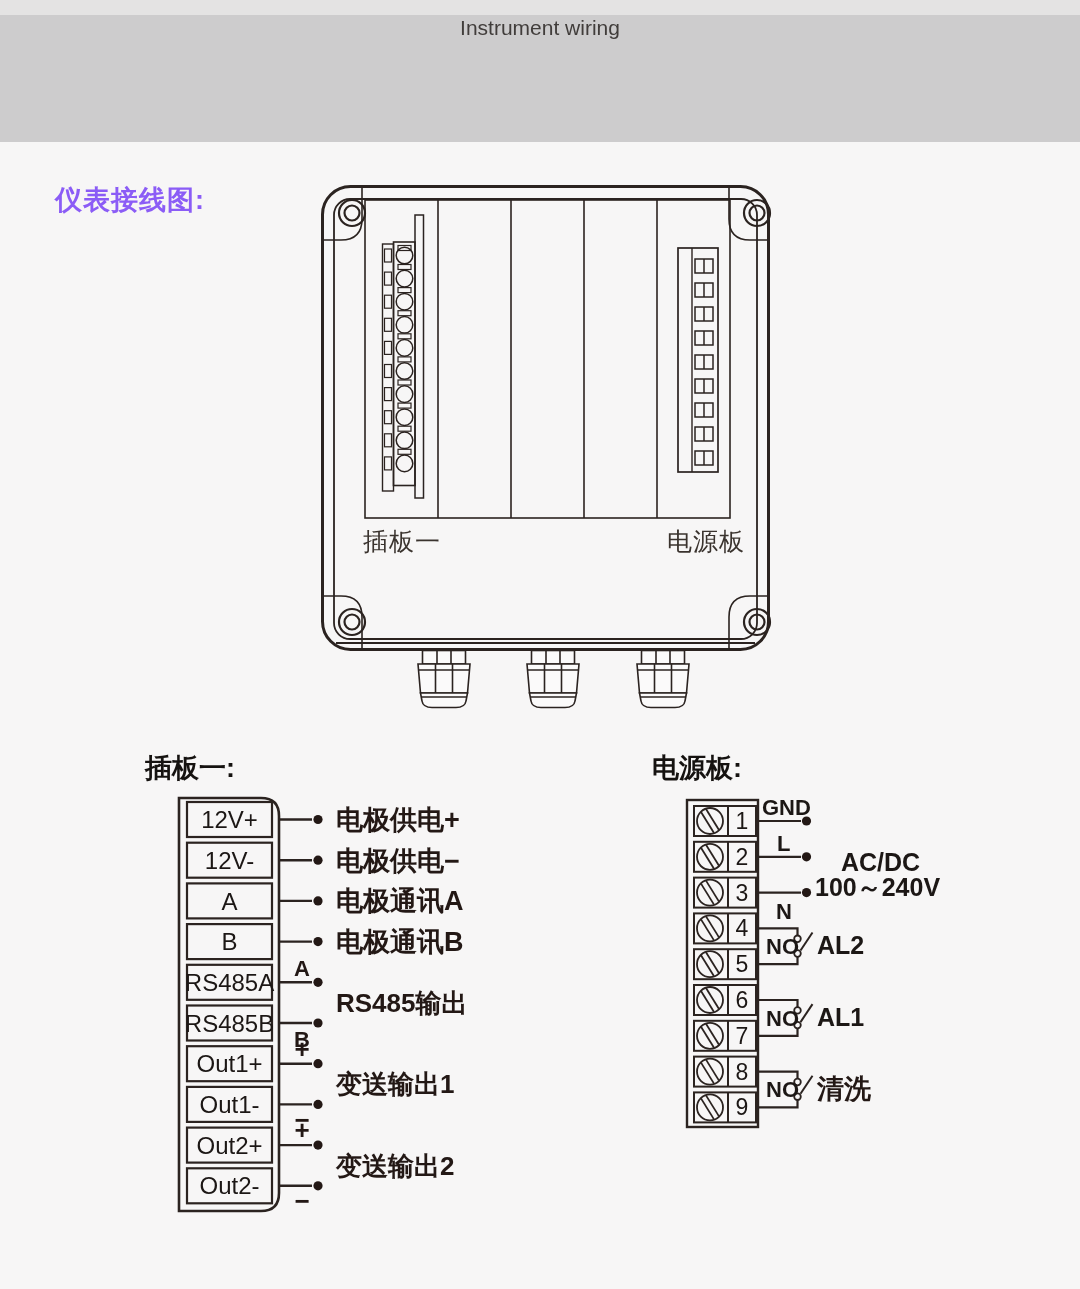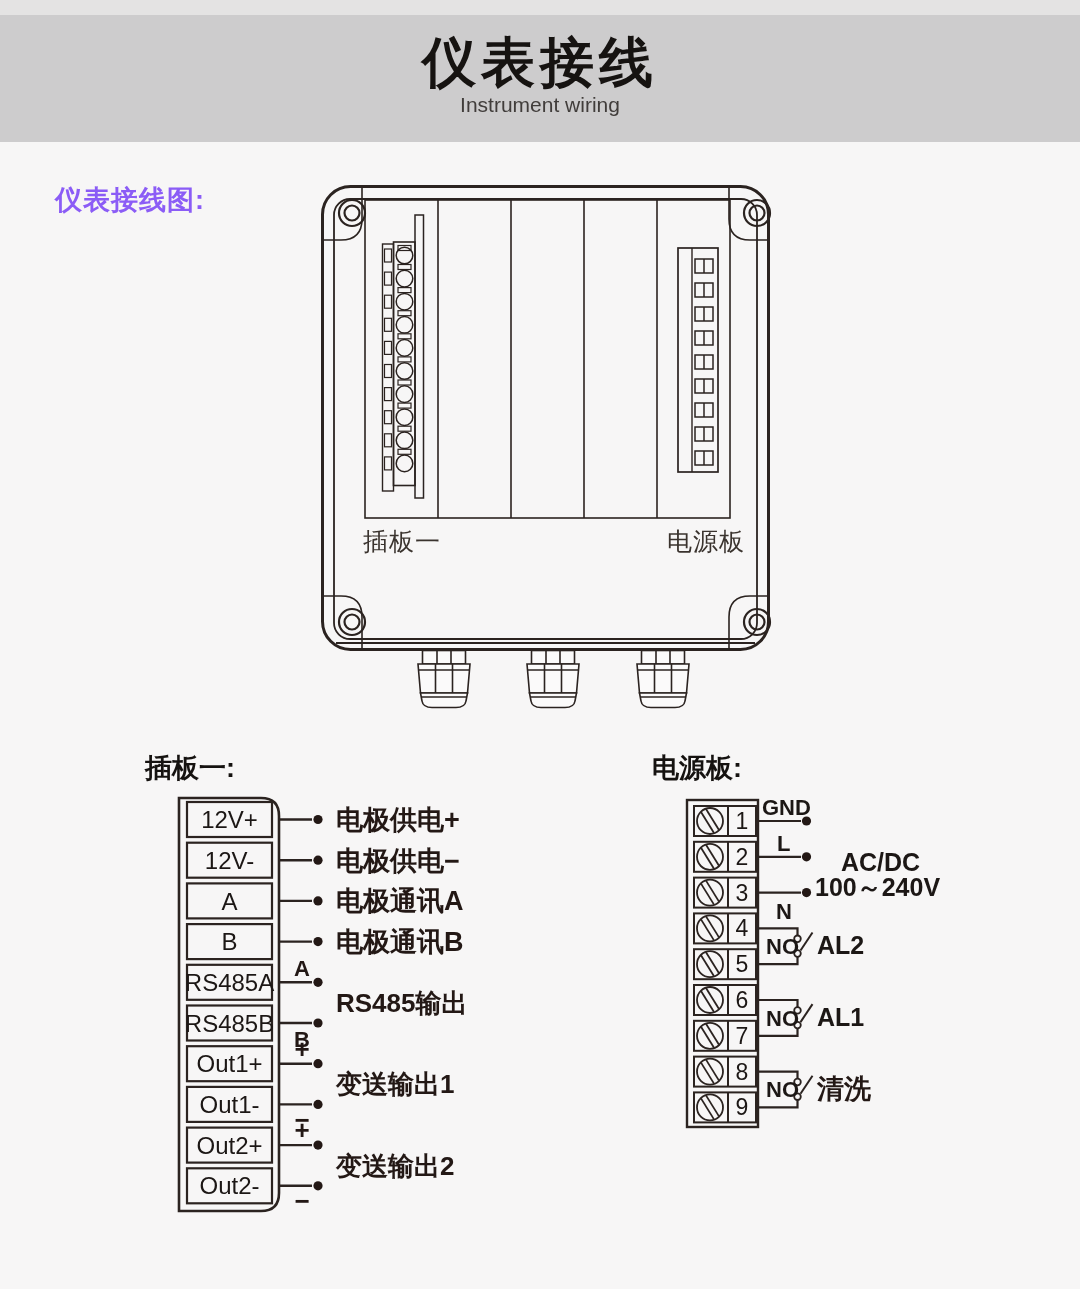--- a/index.html
+++ b/index.html
@@ -28,21 +28,20 @@
   .t-slot{font:400 25px "Liberation Sans",sans-serif;fill:#3a332e;letter-spacing:1px;}
   
   .ln{stroke:#2b2320;fill:none;}
   .dot{fill:#231815;stroke:none;}
 </style>
 </head>
 <body>
 
 <div class="top-strip"></div>
 <div class="header-band">
-  <div class="title">仪表接线</div>
   <div class="subtitle">Instrument wiring</div>
 </div>
 <div class="section-label">仪表接线图:</div>
 
 <svg width="1080" height="1289" viewBox="0 0 1080 1289">
 
   <g>
     <rect x="322.5" y="186.5" width="446" height="463" rx="28" class="ln" stroke-width="3" fill="#fbfafa"></rect>
     <rect x="334" y="199" width="423" height="440" rx="16" class="ln" stroke-width="1.8"></rect>
     <line x1="336" y1="643" x2="755" y2="643" class="ln" stroke-width="1.8"></line>

